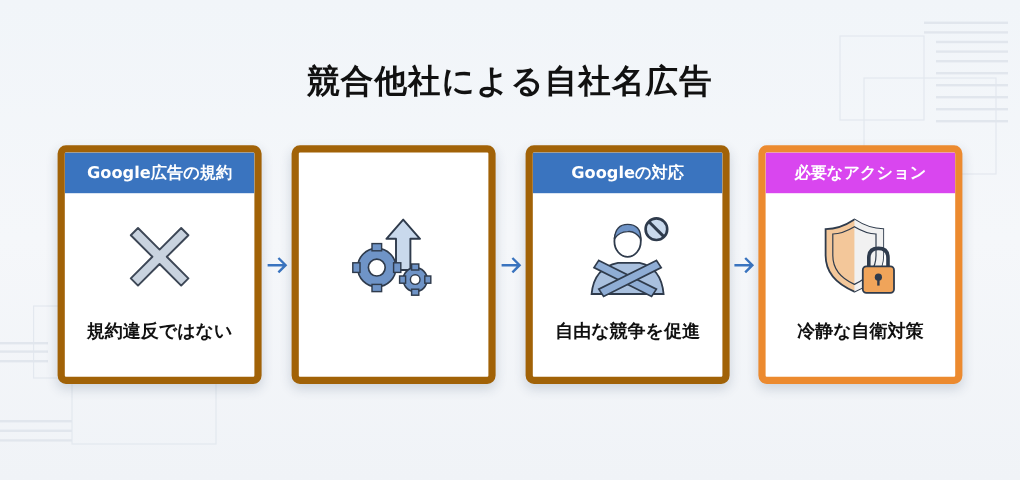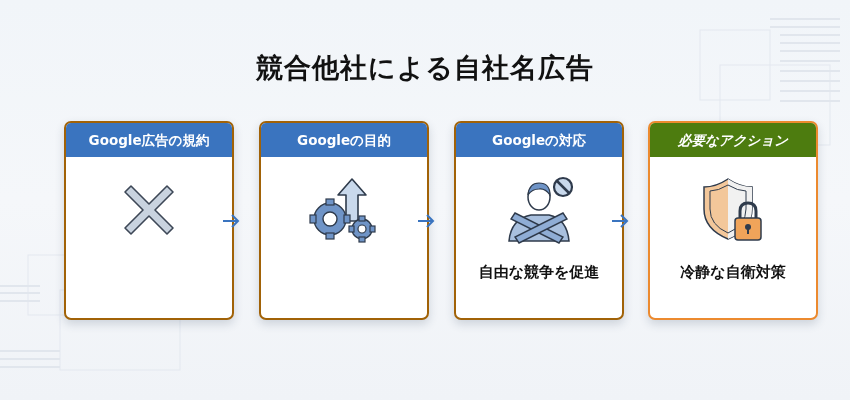--- a/index.html
+++ b/index.html
@@ -10,31 +10,30 @@
     position: relative;
   }
   .bg-deco { position: absolute; inset: 0; pointer-events: none; }
   .title {
     position: absolute; top: 50px; left: 0; width: 850px;
     text-align: center; font-size: 27px; font-weight: bold; color: #111;
     letter-spacing: 1px;
   }
   .card {
     position: absolute; top: 121px; width: 170px; height: 199px;
-    background: #fff; border: 2px solid #a16207; border-radius: 7px;
+    background: #fff; border: 6px solid #a16207; border-radius: 7px;
     box-shadow: 0 4px 10px rgba(40,60,90,0.18);
     overflow: hidden;
-    margin-left: 16px;
   }
   .card.orange { border-color: #ec8a2f; }
   .card-header {
     height: 34px; background: #3a74bf; color: #fff;
     font-size: 13.5px; font-weight: bold; text-align: center; line-height: 34px;
   }
-  .card.orange .card-header { background: #4d7c0f; font-style: italic; }
+  .card.orange .card-header { background: #d946ef; }
   .card-icon { position: absolute; top: 52px; left: 0; width: 100%; height: 70px;
     display: flex; align-items: center; justify-content: center; }
   .card-text { position: absolute; top: 140px; left: 0; width: 100%;
     text-align: center; font-size: 15px; font-weight: bold; color: #111; }
   .arrow { position: absolute; top: 214px; width: 18px; height: 14px; }
 </style>
 </head>
 <body>
 
 <svg class="bg-deco" width="850" height="400">
@@ -66,28 +65,28 @@
 
 <div class="title">競合他社による自社名広告</div>
 
 <div class="card" style="left:48px">
   <div class="card-header">Google広告の規約</div>
   <div class="card-icon">
     <svg width="56" height="56" viewBox="0 0 56 56">
       <path d="M10 4 L28 22 L46 4 L52 10 L34 28 L52 46 L46 52 L28 34 L10 52 L4 46 L22 28 L4 10 Z" fill="#c9d3df" stroke="#3d4756" stroke-width="1.6" stroke-linejoin="round"></path>
     </svg>
   </div>
+  <div class="card-text">規約違反ではない</div>
 </div>
 
 <svg class="arrow" style="left:222px" viewBox="0 0 18 14">
   <path d="M1 7 H16 M10 1 L16 7 L10 13" stroke="#3a74bf" stroke-width="2" fill="none"></path>
 </svg>
 
 <div class="card" style="left:243px">
-  <div class="card-header">Googleの目的</div>
   <div class="card-icon">
     <svg width="76" height="70" viewBox="0 0 76 70">
       <path d="M46 4 L60 20 L52 20 L52 46 L40 46 L40 20 L32 20 Z" fill="#c9d9ec" stroke="#2f3b4c" stroke-width="1.6" stroke-linejoin="round"></path>
       <g fill="#6f94c7" stroke="#2f3b4c" stroke-width="1.4">
         <circle cx="24" cy="44" r="16"></circle>
         <circle cx="56" cy="54" r="10"></circle>
       </g>
       <g fill="#6f94c7" stroke="#2f3b4c" stroke-width="1.2">
         <rect x="20" y="24" width="8" height="6"></rect>
           <rect x="20" y="58" width="8" height="6"></rect>

